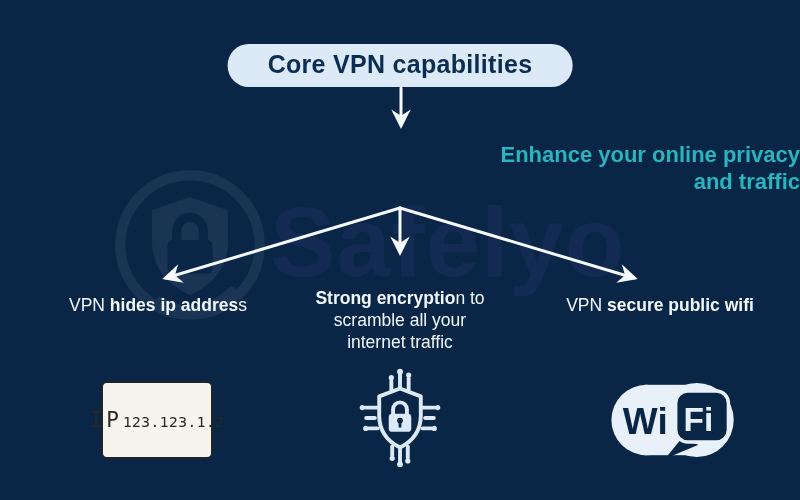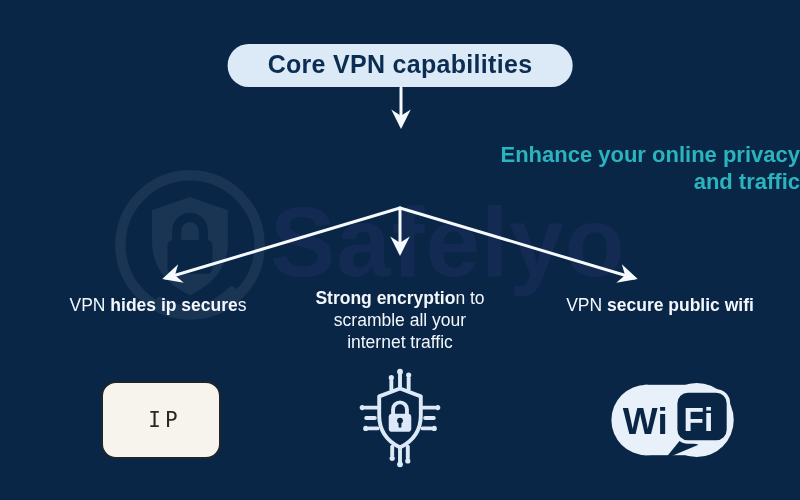--- a/index.html
+++ b/index.html
@@ -33,23 +33,23 @@
     position:absolute; color: var(--body-text, #f2f7fc);
     font-size:17.5px; line-height:22px; text-align:center;
   }
   .branch-label b { font-weight:bold; }
   .label-left   { left:18px;  top:294px; width:280px; }
   .label-center { left:280px; top:287px; width:240px; }
   .label-right  { left:520px; top:294px; width:280px; }
   
   .ip-card {
     position:absolute; left:101px; top:381px; width:108px; height:74px;
-    background: var(--ip-card-bg, #f6f4ec); border:2px solid #20242b; border-radius:15px;
+    background: var(--ip-card-bg, #f6f4ec); border:2px solid #20242b; border-radius:6px;
     display:flex; flex-direction:row; align-items:center; justify-content:center;
-    font-family:"DejaVu Sans Mono", monospace; color: var(--ip-card-text, #2b2823); padding-left: 8px;
+    font-family:"DejaVu Sans Mono", monospace; color: var(--ip-card-text, #2b2823);
   }
   .ip-line1 { font-size:21px; letter-spacing:4px; }
   .ip-line2 { font-size:14.5px; letter-spacing:.5px; margin-top:3px; }
   
   .enc-icon  { position:absolute; left:348px; top:366px; width:104px; height:104px; }
   .wifi-logo { position:absolute; left:606px; top:376px; width:134px; height:88px; }
 </style>
 </head>
 <body>
 
@@ -82,35 +82,36 @@
     </defs>
     <g stroke="#f6f9fd" stroke-width="3" stroke-linecap="round" fill="none">
       <line x1="401" y1="88" x2="401" y2="125" marker-end="url(#ah)"></line>
       <line x1="400" y1="208" x2="166" y2="278" marker-end="url(#ah)"></line>
       <line x1="400" y1="208" x2="400" y2="252" marker-end="url(#ah)"></line>
       <line x1="400" y1="208" x2="634" y2="278" marker-end="url(#ah)"></line>
     </g>
   </svg>
 
   <div class="branch-label label-left">
-    <span>VPN </span><b>hides ip secure</b><span>s</span>
+    <span>VPN </span><b>hides ip addres</b><span>s</span>
   </div>
 
   <div class="branch-label label-center">
     <div><b>Strong encryptio</b><span>n to</span></div>
     <div>scramble all your</div>
     <div>internet traffic</div>
   </div>
 
   <div class="branch-label label-right">
     <span>VPN </span><b>secure public wifi</b>
   </div>
 
   <div class="ip-card">
     <div class="ip-line1">IP</div>
+    <div class="ip-line2">123.123.1.2</div>
   </div>
 
   <svg class="enc-icon" viewBox="0 0 120 120">
     <g stroke="#dce9f6" stroke-width="4.5" stroke-linecap="round" fill="none">
 
       <path d="M60 26 L84 35 V57 C84 76 74 87 60 94 C46 87 36 76 36 57 V35 Z" stroke-linejoin="round"></path>
 
       <line x1="60" y1="24" x2="60" y2="10"></line>
         <line x1="50" y1="27" x2="50" y2="17"></line>
         <line x1="70" y1="27" x2="70" y2="14"></line>

